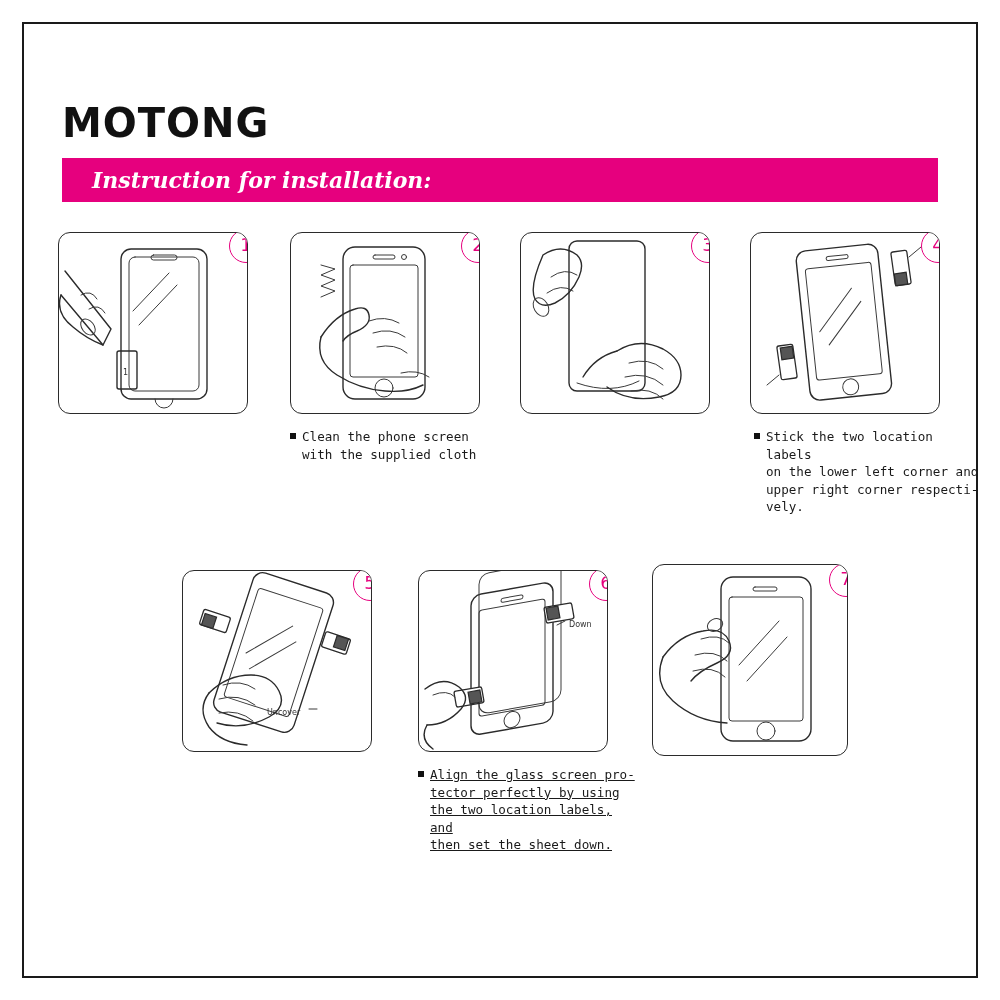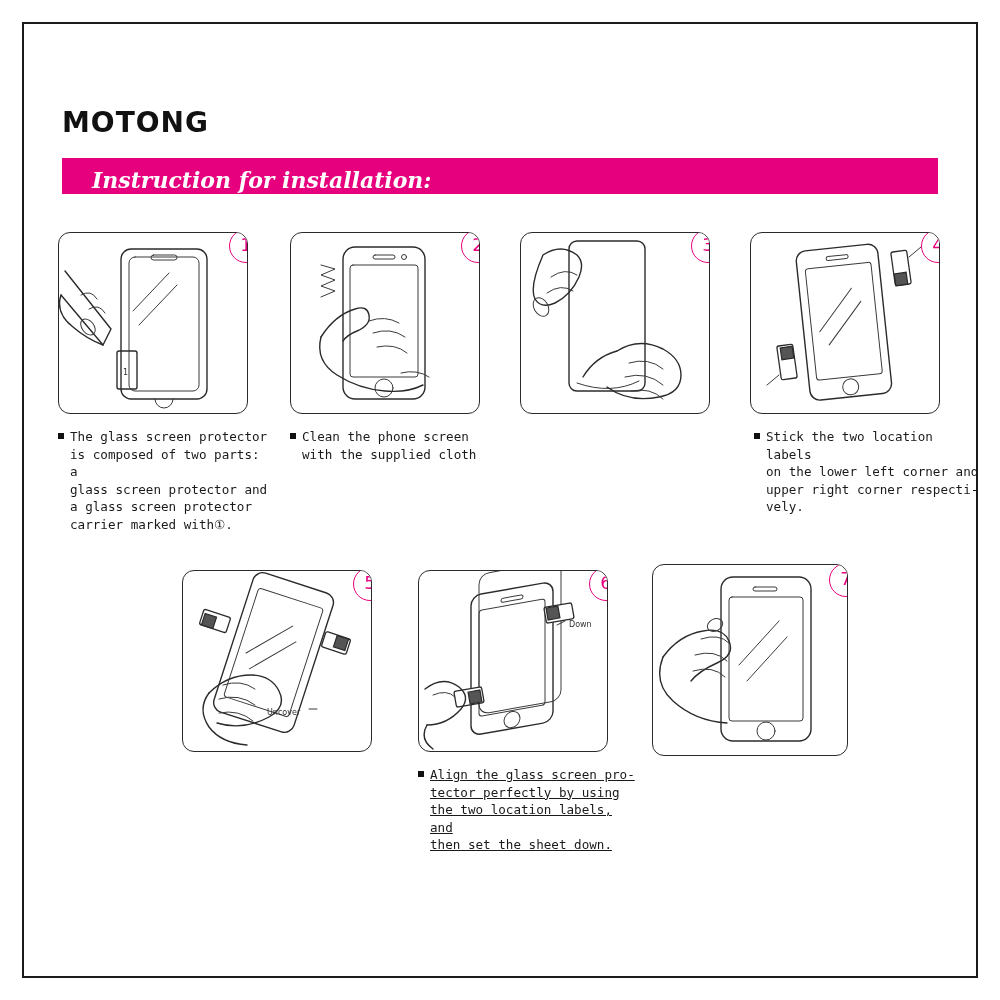--- a/index.html
+++ b/index.html
@@ -28,33 +28,33 @@
     width: 956px;
     height: 956px;
     border: 2px solid #1a1a1a;
     box-sizing: border-box;
   }
   .brand {
     position: absolute;
     left: 62px;
     top: 100px;
     font-family: "DejaVu Sans", sans-serif;
-    font-size: 28px;
+    font-size: 40px;
     font-weight: bold;
     letter-spacing: 1px;
     color: #111111;
     line-height: 46px;
     white-space: nowrap;
   }
   .banner {
     position: absolute;
     left: 62px;
     top: 158px;
     width: 876px;
-    height: 36px;
+    height: 44px;
     background: #e6007e;
     text-align: right;
   }
   .banner-text {
     position: absolute;
     left: 30px;
     top: 9px;
     font-family: "DejaVu Serif", serif;
     font-style: italic;
     font-weight: bold;
@@ -150,28 +150,20 @@
         <text class="tiny-label" x="64" y="142">1</text>
 
         <path class="ln" d="M6 38 L52 96 L44 112 L2 62"></path>
         <path class="ln-thin" d="M22 62 q10 -6 16 4"></path>
         <path class="ln-thin" d="M30 76 q10 -6 16 4"></path>
         <ellipse class="ln-thin" cx="29" cy="94" rx="6" ry="9" transform="rotate(-38 29 94)"></ellipse>
         <path class="ln" d="M2 62 q-6 18 12 32 q14 12 30 18"></path>
       </svg>
       <div class="badge" style="right:-16px; top:-4px;">1</div>
     </div>
-    <div class="caption" style="left:12px; top:196px; width:200px;">
-      <span class="bullet"></span>
-      <span class="caption-inner">The glass screen protector
-is composed of two parts: a
-glass screen protector and
-a glass screen protector
-carrier marked with①.</span>
-    </div>
   </div>
 
   <div class="step" style="left:290px; top:232px;">
     <div class="card" style="width:190px; height:182px;">
       <svg width="190" height="182" viewBox="0 0 190 182">
 
         <rect class="ln" x="52" y="14" width="82" height="152" rx="12"></rect>
         <rect class="ln-thin" x="59" y="32" width="68" height="112" rx="3"></rect>
         <rect class="ln-thin" x="82" y="22" width="22" height="4" rx="2"></rect>
         <circle class="ln-thin" cx="113" cy="24" r="2.5"></circle>

